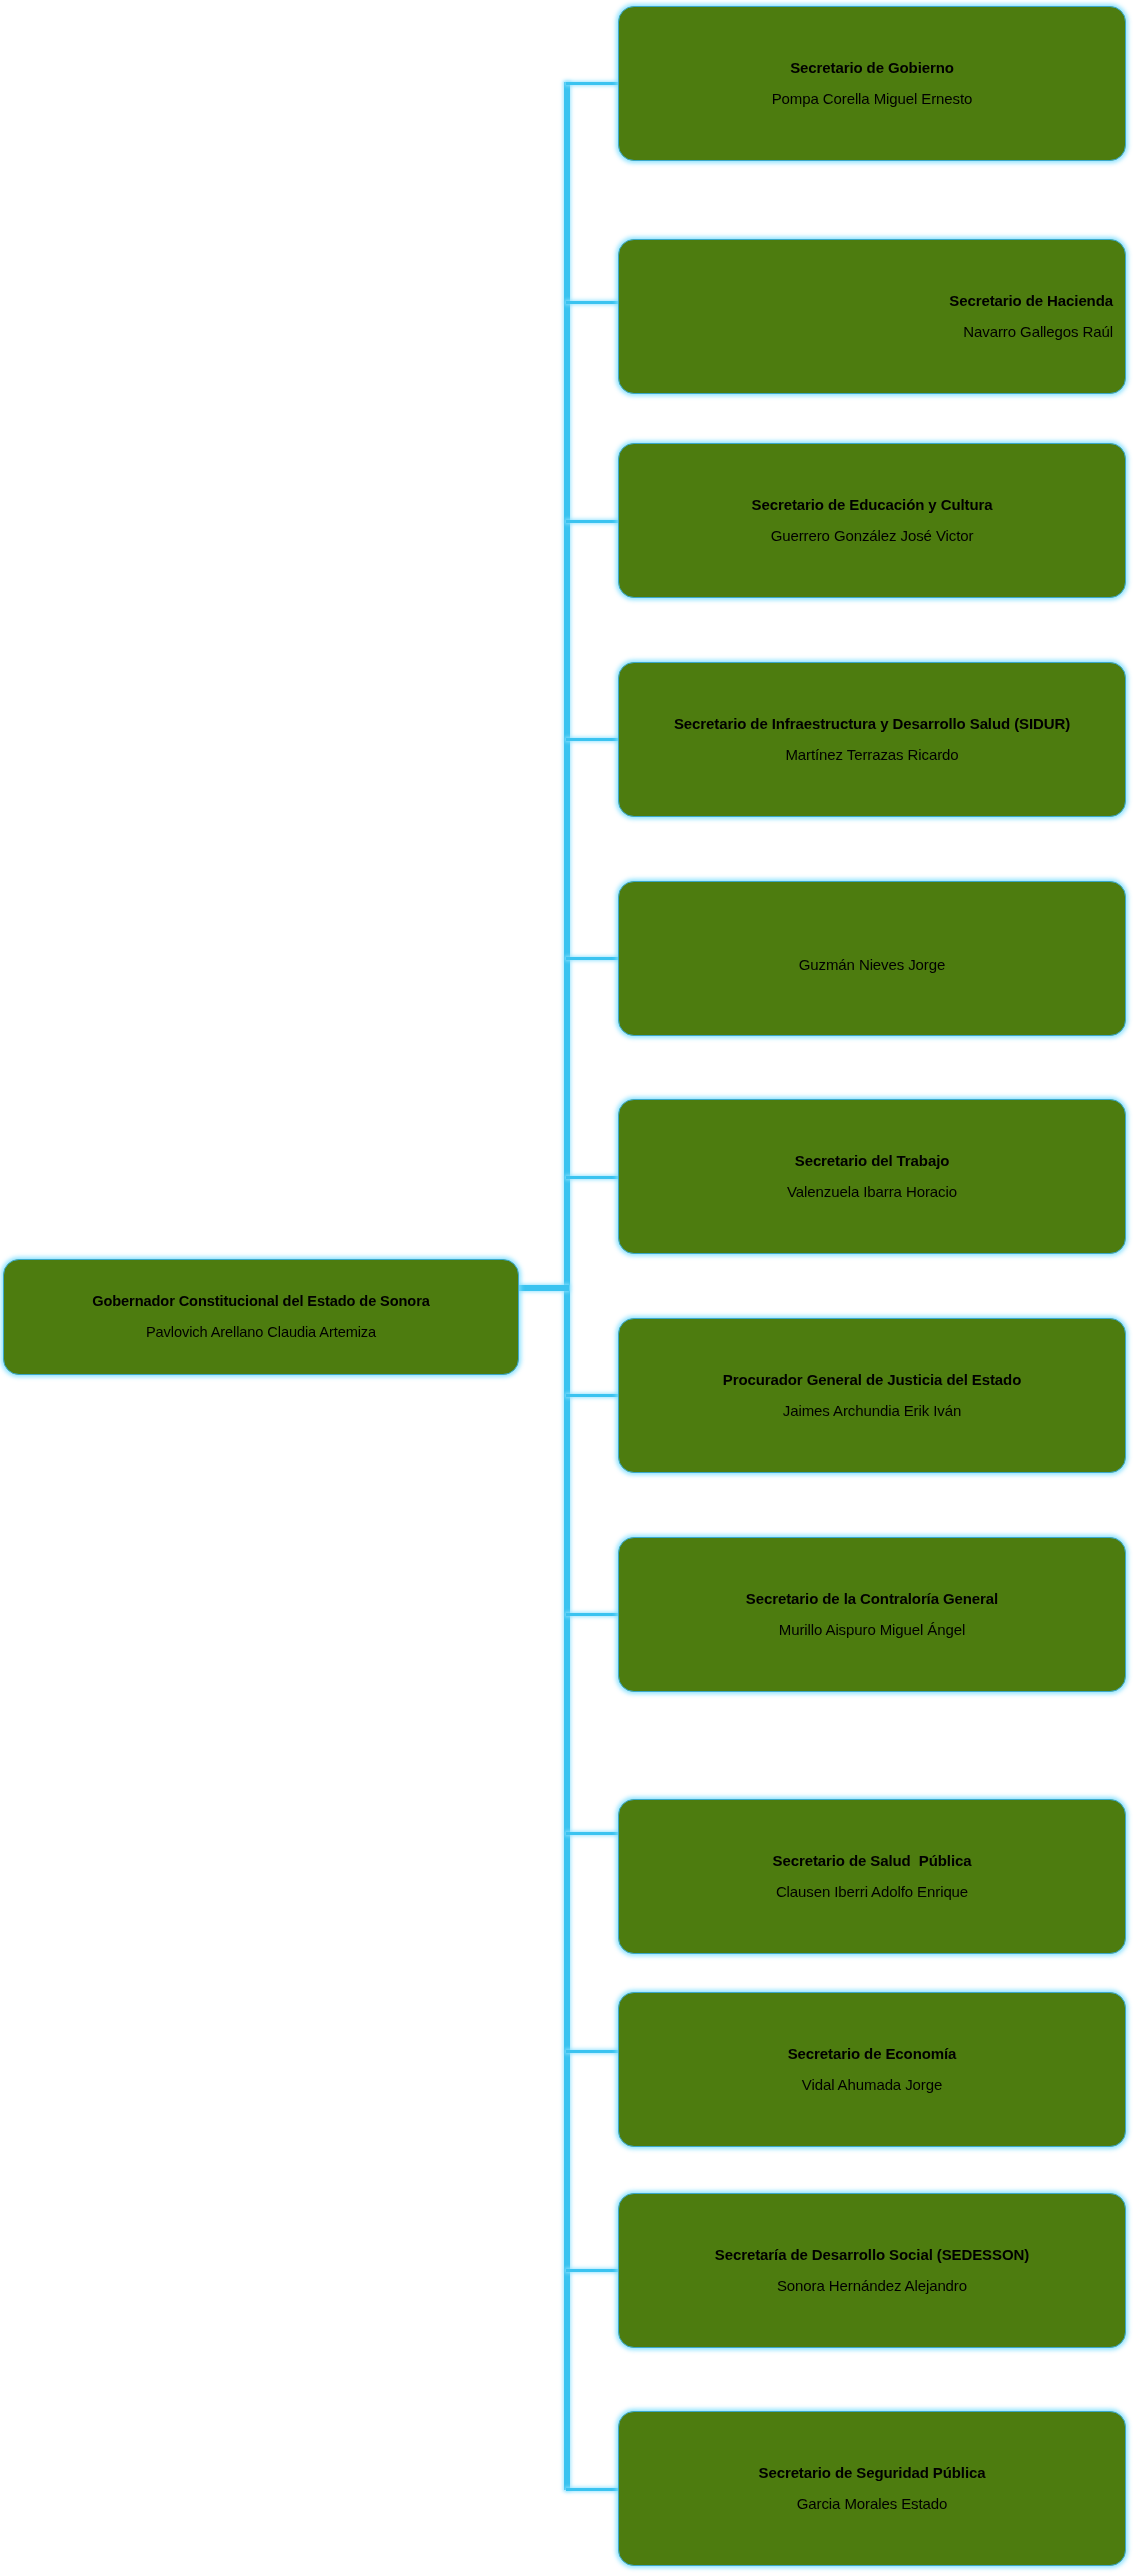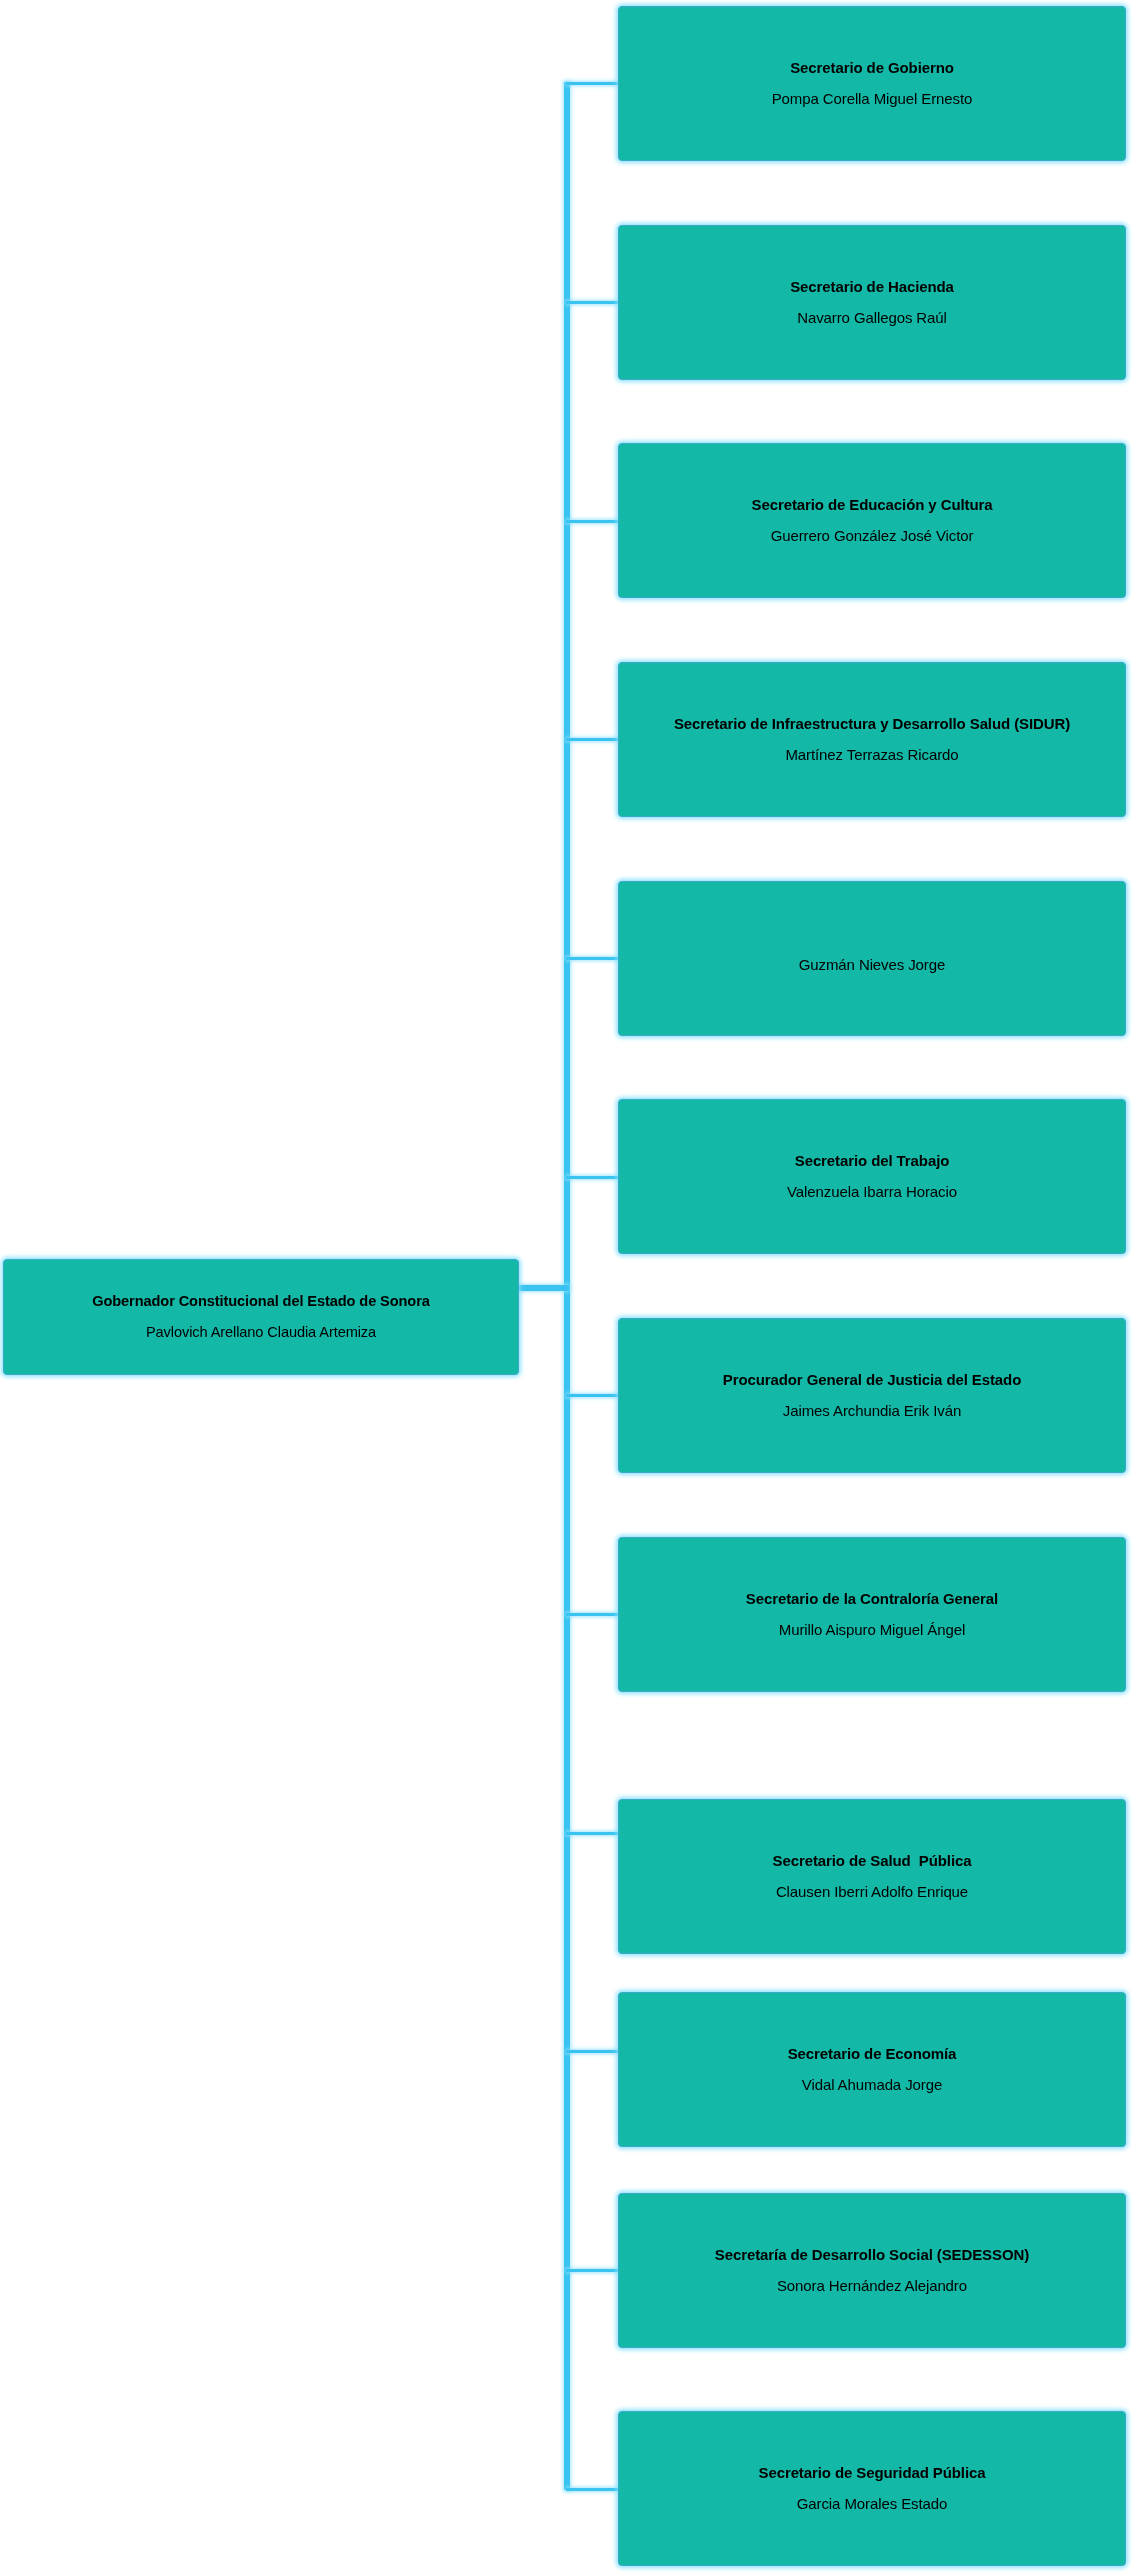--- a/index.html
+++ b/index.html
@@ -16,23 +16,23 @@
     width: 1144px;
     height: 2576px;
     background: #ffffff;
     overflow: hidden;
   }
 
   
   .node {
     position: absolute;
     box-sizing: border-box;
-    background: #14b8a6;
+    background: #4d7c0f;
     border: 1.8px solid #3ba8c9;
-    border-radius: 4px;
+    border-radius: 16px;
     box-shadow: 0 0 4.3px 1.8px rgba(125, 222, 255, 0.85);
     display: flex;
     flex-direction: column;
     align-items: center;
     justify-content: center;
     text-align: center;
     padding: 4.9px 12px;
     z-index: 3;
   }
 
@@ -128,21 +128,21 @@
   <div class="node" id="node-root">
     <div class="title">Gobernador Constitucional del Estado de Sonora</div>
     <div class="person">Pavlovich Arellano Claudia Artemiza</div>
   </div>
 
   <div id="children-host">
       <div class="node node-child" style="top: 6px;">
         <div class="title">Secretario de Gobierno</div>
         <div class="person">Pompa Corella Miguel Ernesto</div>
       </div>
-      <div class="node node-child" style="top: 225px;">
+      <div class="node node-child" style="top: 239px; align-items: flex-end;">
         <div class="title">Secretario de Hacienda</div>
         <div class="person">Navarro Gallegos Raúl</div>
       </div>
       <div class="node node-child" style="top: 443px;">
         <div class="title">Secretario de Educación y Cultura</div>
         <div class="person">Guerrero González José Victor</div>
       </div>
       <div class="node node-child" style="top: 662px;">
         <div class="title">Secretario de Infraestructura y Desarrollo Salud (SIDUR)</div>
         <div class="person">Martínez Terrazas Ricardo</div>

